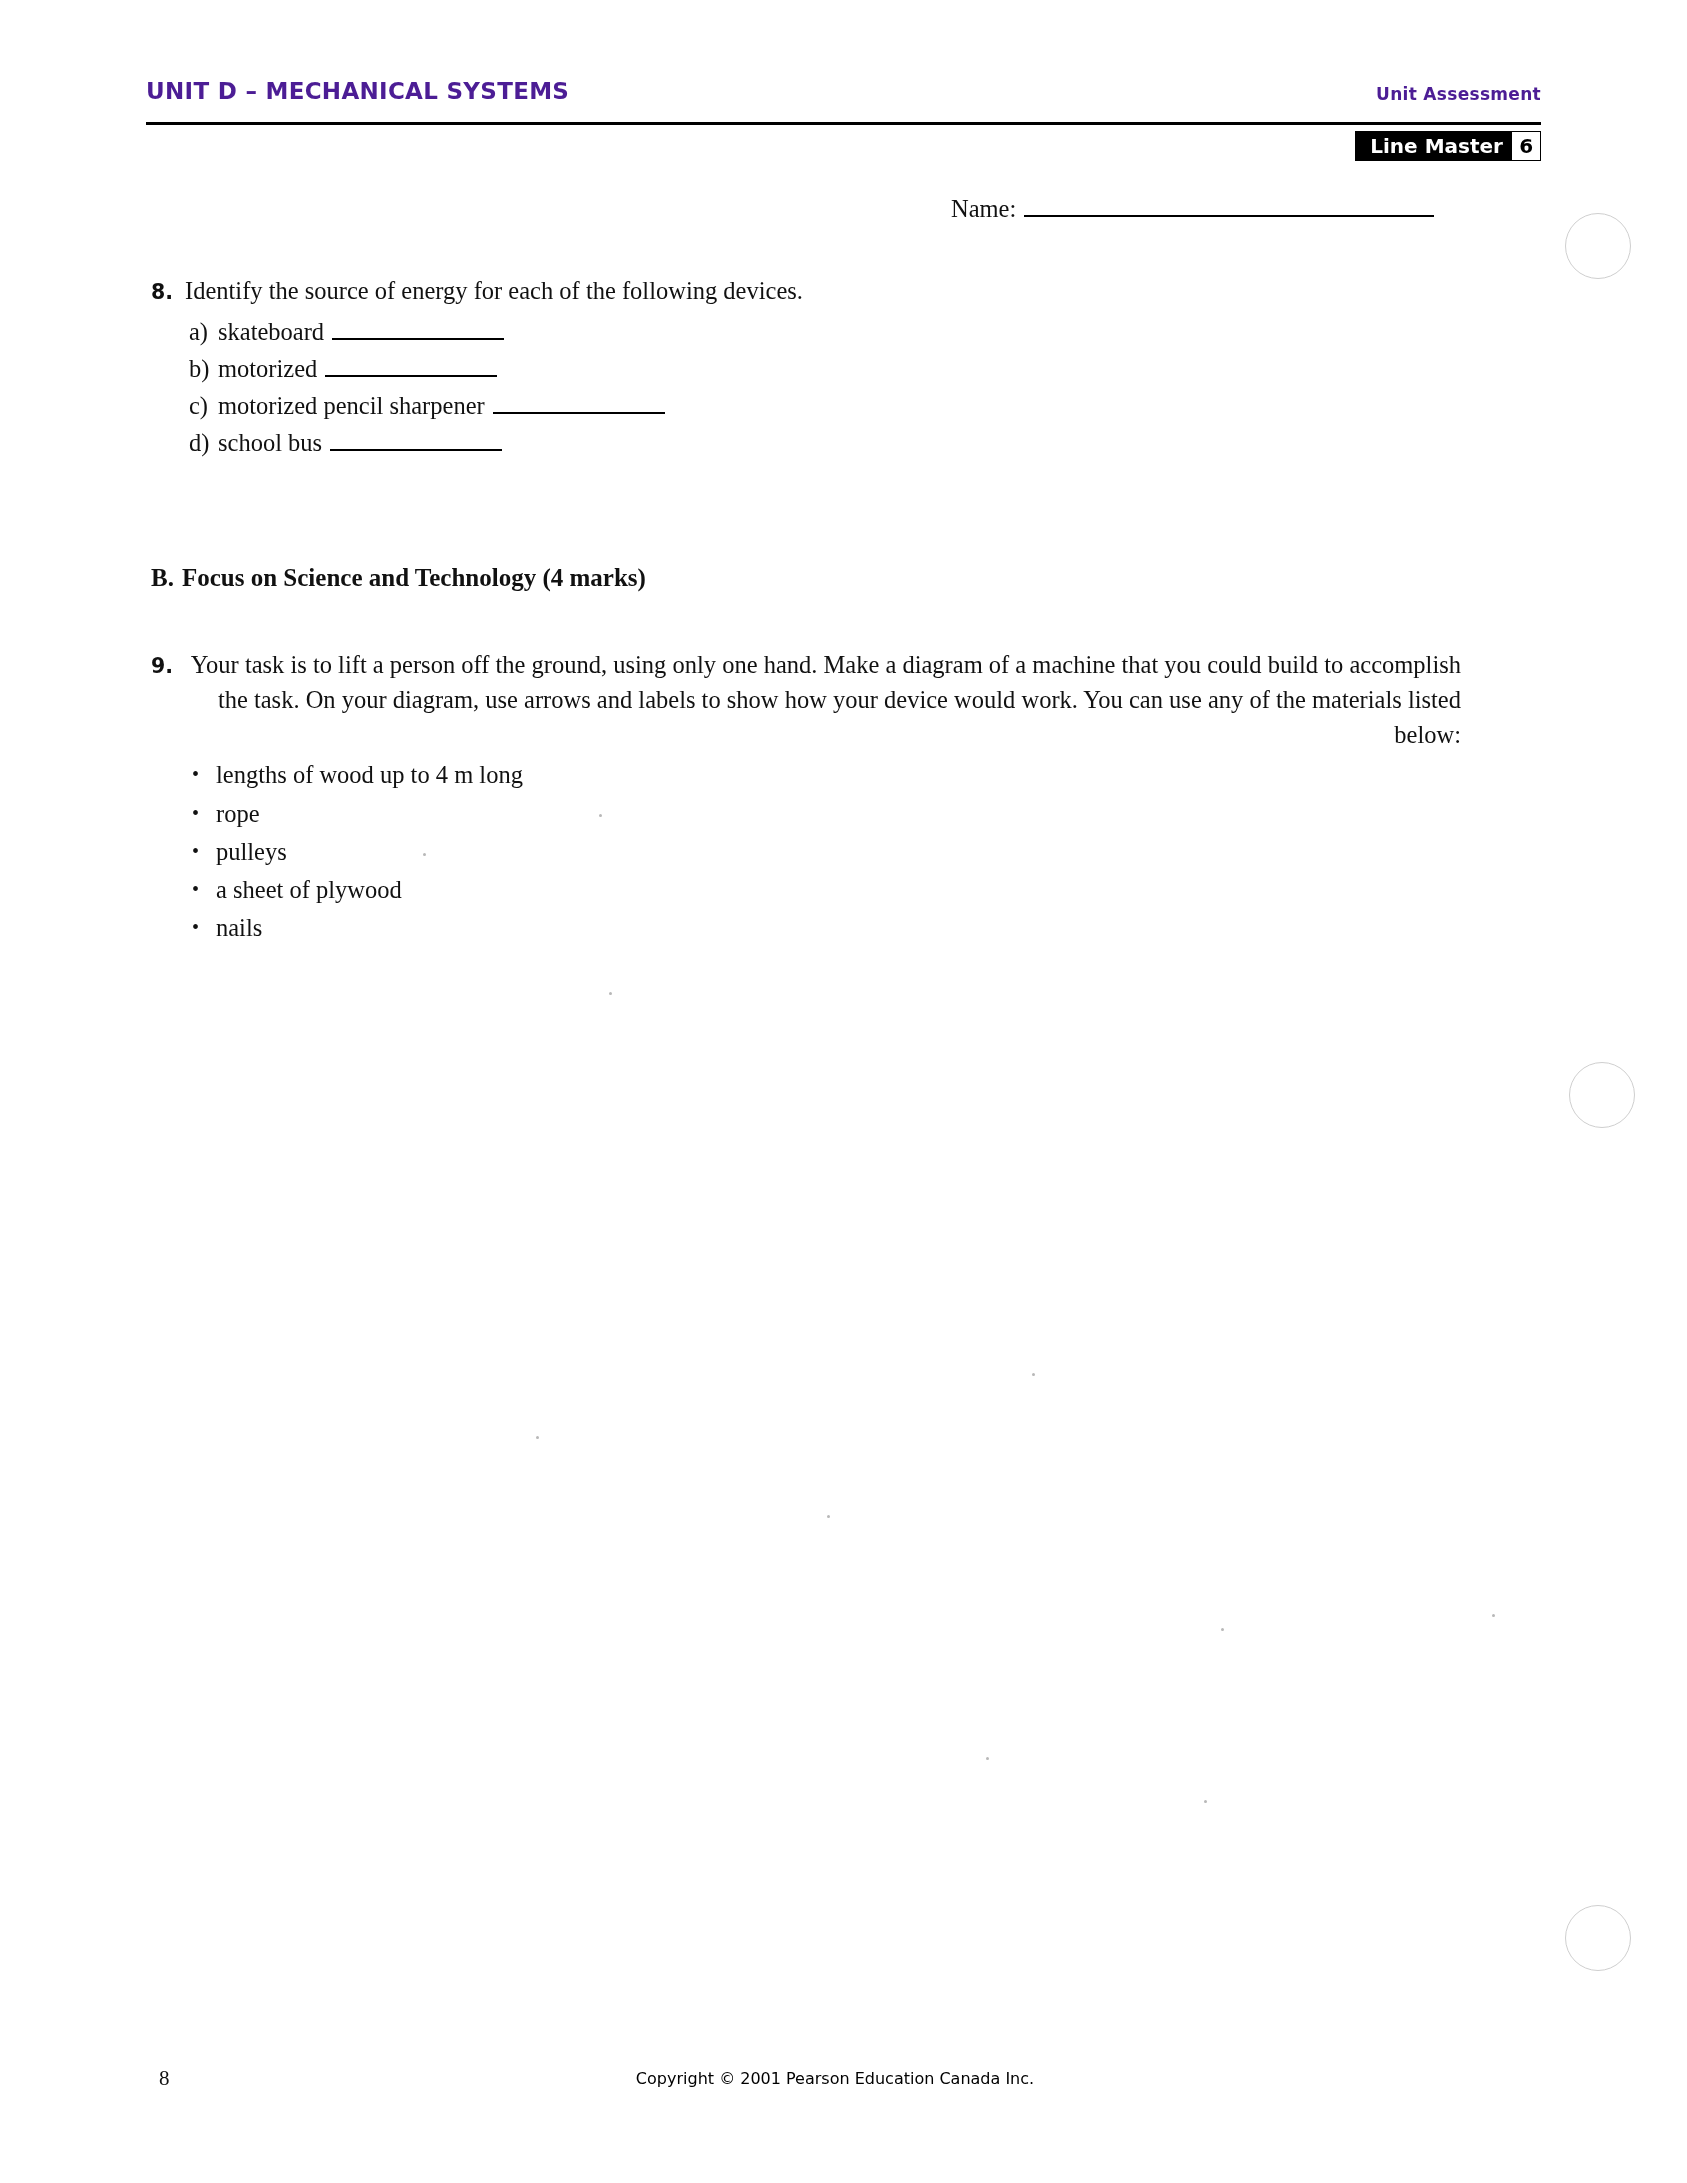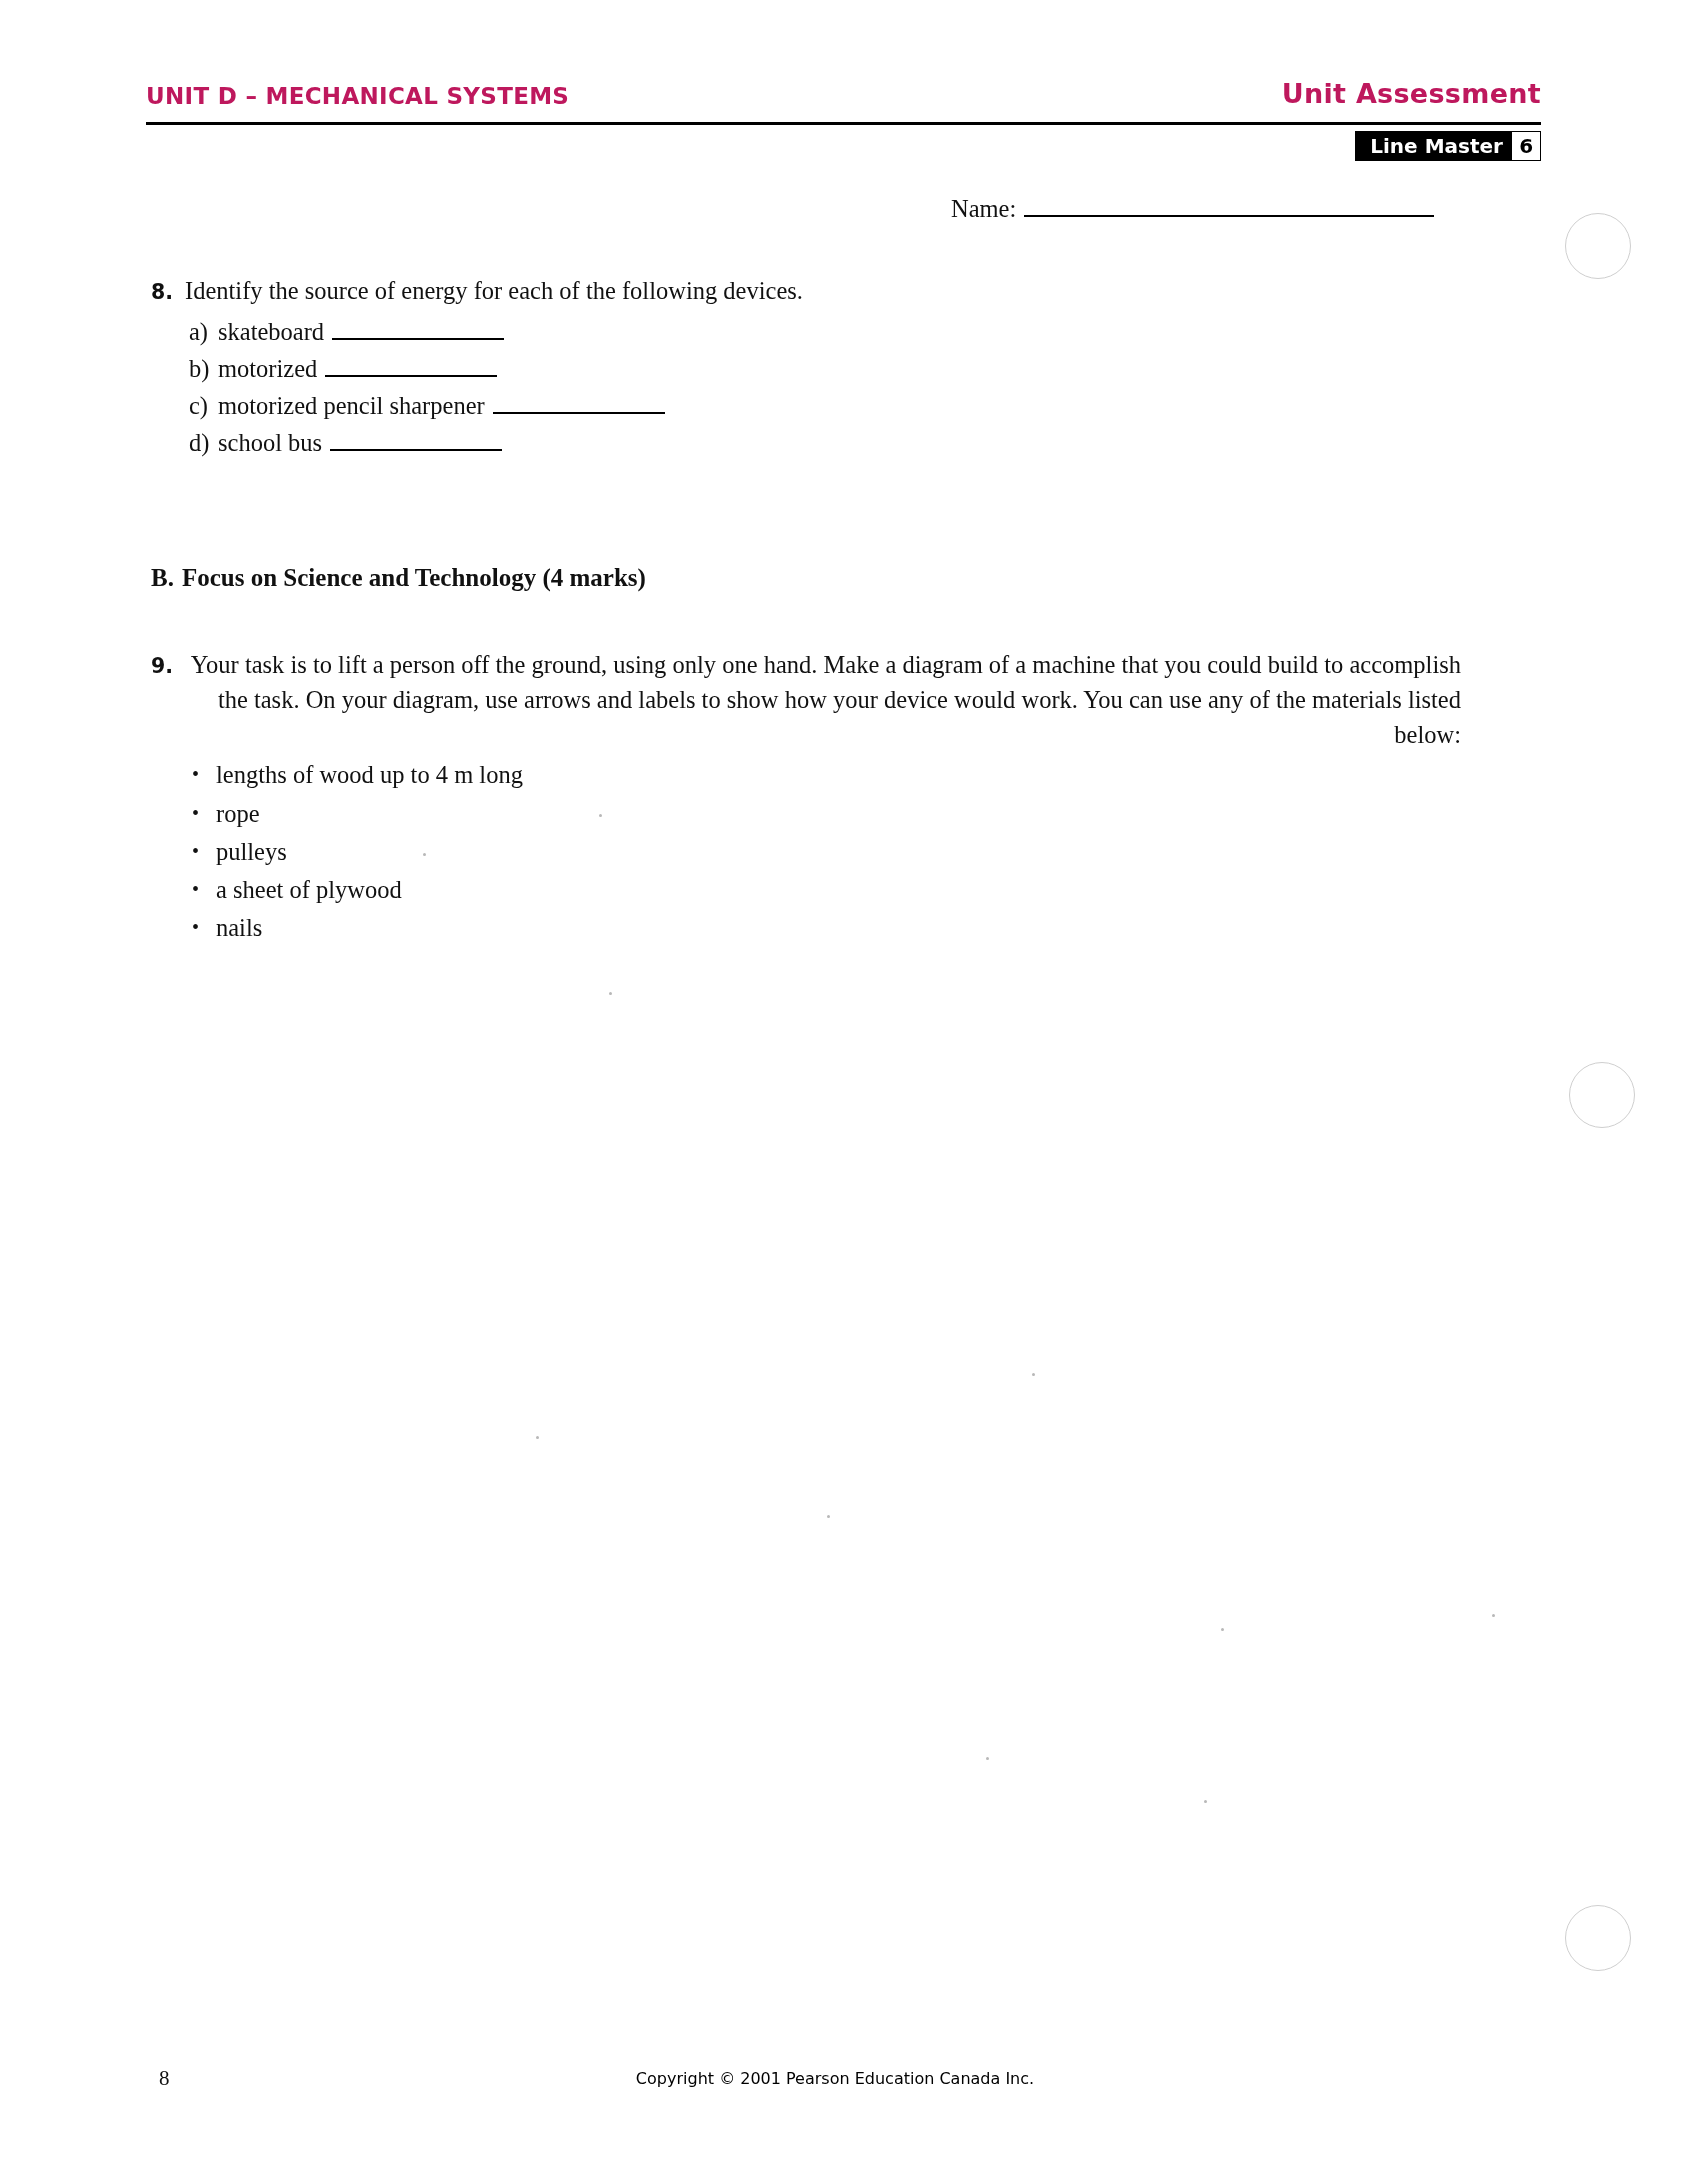--- a/index.html
+++ b/index.html
@@ -30,23 +30,23 @@
     top: 78px;
     display: flex;
     justify-content: space-between;
     align-items: flex-end;
   }
   .header-left, .header-right {
     font-family: "DejaVu Sans", sans-serif;
     font-weight: bold;
     font-size: 23px;
     letter-spacing: 0.3px;
-    color: #be185d;
-  }
-  .header-right { font-size: 27px; }
+    color: #4c1d95;
+  }
+  .header-right { font-size: 17px; }
 
   .header-rule {
     position: absolute;
     left: 146px;
     right: 146px;
     top: 122px;
     height: 3.3px;
     background: #000000;
   }
 

